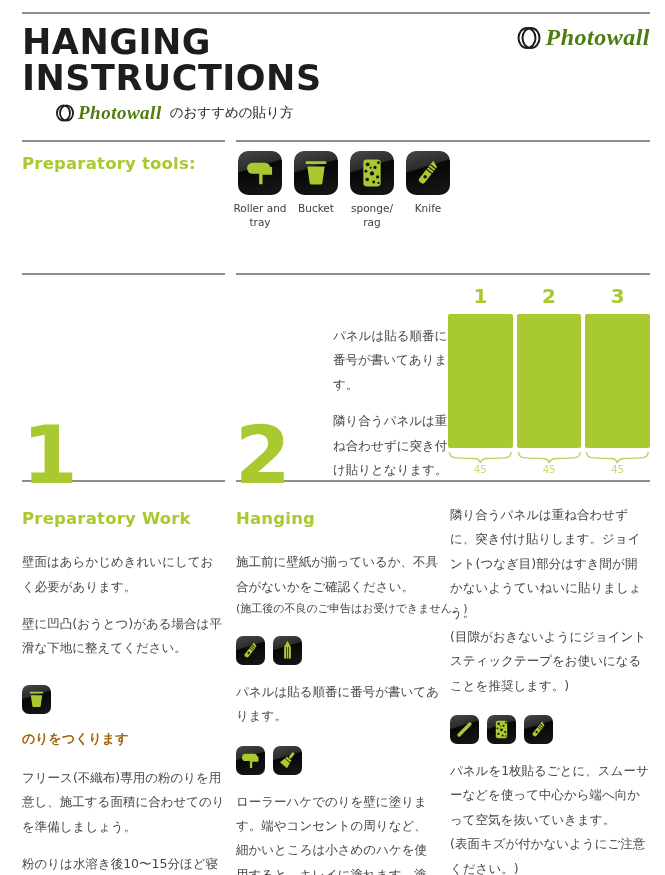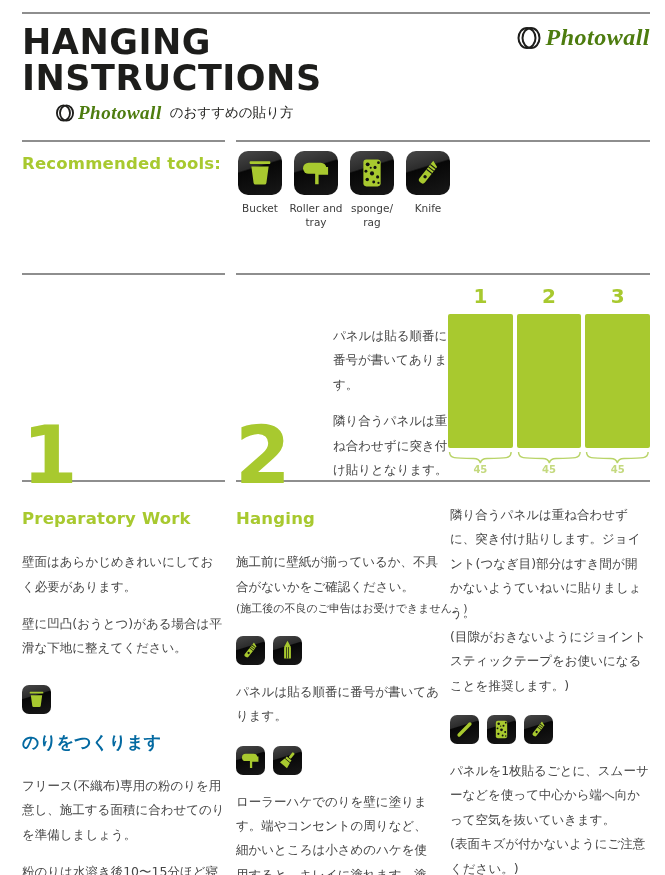--- a/index.html
+++ b/index.html
@@ -64,21 +64,21 @@
   .big-num-2 { left: 213px; }
   .mid-note { position: absolute; left: 311px; top: 40px; width: 122px; font-size: 12.5px; line-height: 1.95; color: #454545; }
   .mid-note p { margin-bottom: 12px; }
   .panels { position: absolute; left: 426px; top: 0; width: 202px; }
   .panel-nums { display: flex; gap: 4px; margin-bottom: 6px; }
   .panel-nums div { flex: 1; text-align: center; font-size: 20px; font-weight: bold; color: var(--green); }
   .panel-row { display: flex; gap: 4px; height: 134px; }
   .panel { flex: 1; background: var(--green); border-radius: 2px; }
   .brace-row { display: flex; gap: 4px; height: 13px; margin-top: 3px; }
   .brace-row svg { flex: 1; height: 13px; }
-  .size-row { display: flex; gap: 4px; font-weight: bold; }
+  .size-row { display: flex; gap: 4px; }
   .size-row div { flex: 1; text-align: center; font-size: 10px; color: #c4d97e; }
 
   
   .cols { display: flex; gap: 11px; }
   .col { font-size: 12.5px; line-height: 1.95; color: #454545; }
   .col-1 { width: 203px; }
   .col-right-wrap { flex: 1; }
   .col-right-inner { display: flex; gap: 11px; }
   .col-2 { width: 203px; }
   .col-3 { flex: 1; padding-top: 21px; }
@@ -87,21 +87,21 @@
   .note { font-size: 11px; line-height: 1.8; }
   .nowrap { white-space: nowrap; }
   .icons-row { display: flex; gap: 8px; margin: 17px 0 15px; }
   .icon-sm {
     width: 29px; height: 29px; border-radius: 7px;
     background: linear-gradient(163deg, #484848 0%, #2c2c2c 36%, #070707 39%, #181818 100%);
     display: flex; align-items: center; justify-content: center;
   }
   .icon-sm svg { width: 25px; height: 25px; color: var(--green); }
   .glue-icon { margin: 24px 0 12px; }
-  .glue-title { font-weight: bold; font-size: 17px; color: #0369a1; margin-bottom: 15px; }
+  .glue-title { font-weight: bold; font-size: 13px; color: #a16207; margin-bottom: 15px; }
 
   :root { --green: #a8c92f; }
 </style>
 </head>
 <body>
 
 <svg width="0" height="0" style="position:absolute" aria-hidden="true">
   <defs>
     <symbol id="g-roller" viewBox="0 0 44 44">
       <rect x="7" y="10" width="27" height="13" rx="6.5" fill="currentColor"></rect>
@@ -186,38 +186,38 @@
     <span class="subtitle">のおすすめの貼り方</span>
   </div>
 
   <div class="rule-row">
     <hr class="rule rule-left">
     <hr class="rule rule-right">
   </div>
 
   <div class="tools">
     <div class="tools-heading">
-      <h2 class="green-h">Recommended tools:</h2>
+      <h2 class="green-h">Preparatory tools:</h2>
     </div>
     <div class="tools-items">
+      <div class="tool">
+        <div class="tool-box">
+          <svg class="tool-glyph">
+              <use href="#g-roller"></use>
+            </svg>
+        </div>
+        <div class="tool-label">Roller and tray</div>
+      </div>
       <div class="tool">
         <div class="tool-box">
           <svg class="tool-glyph">
               <use href="#g-bucket"></use>
             </svg>
         </div>
         <div class="tool-label">Bucket</div>
-      </div>
-      <div class="tool">
-        <div class="tool-box">
-          <svg class="tool-glyph">
-              <use href="#g-roller"></use>
-            </svg>
-        </div>
-        <div class="tool-label">Roller and tray</div>
       </div>
       <div class="tool">
         <div class="tool-box">
           <svg class="tool-glyph">
               <use href="#g-sponge"></use>
             </svg>
         </div>
         <div class="tool-label">sponge/ rag</div>
       </div>
       <div class="tool">

